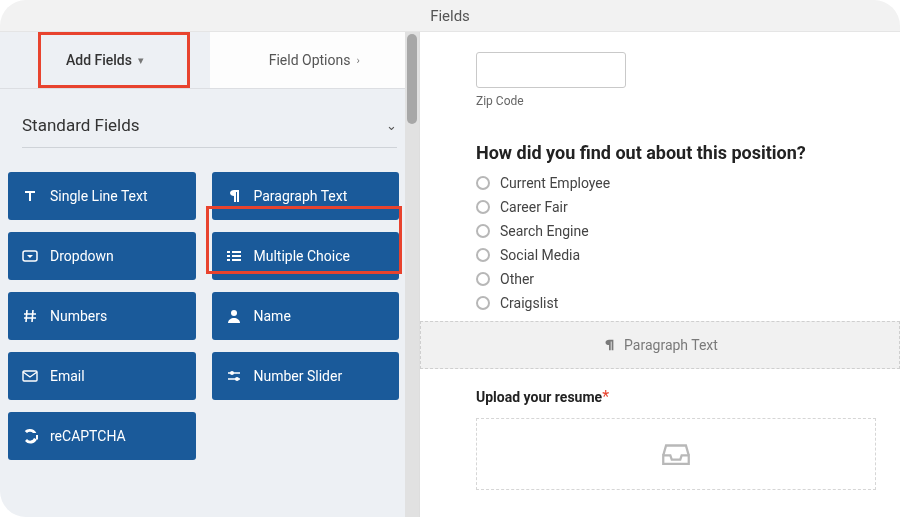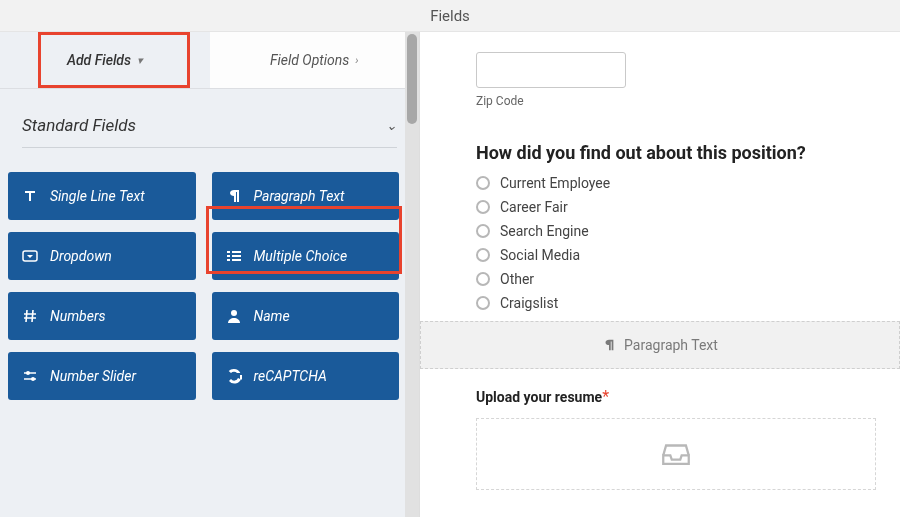--- a/index.html
+++ b/index.html
@@ -1,21 +1,21 @@
 <!DOCTYPE html>
 <html><head>
 <meta charset="utf-8">
 <style>
   * { box-sizing: border-box; margin: 0; padding: 0; }
   body { font-family: -apple-system, BlinkMacSystemFont, "Segoe UI", Roboto, Arial, sans-serif; background: #fff; color: #333; }
-  .app { width: 900px; height: 517px; display: flex; flex-direction: column; overflow: hidden; }
+  .app { width: 900px; height: 517px; display: flex; flex-direction: column; overflow: hidden; border-radius: 26px; }
   .header { background: #f2f2f2; height: 32px; display: flex; align-items: center; justify-content: center; border-bottom: 1px solid #e5e5e5; }
   .header-title { font-size: 15px; color: #555; }
   .body { flex: 1; display: flex; overflow: hidden; }
-  .left { width: 420px; background: #edf0f4; position: relative; border-right: 1px solid #ddd; font-style: italic; }
+  .left { width: 420px; background: #edf0f4; position: relative; border-right: 1px solid #ddd; }
   .scroll-gutter { position: absolute; right: 0; top: 0; bottom: 0; width: 14px; background: #e1e1e1; }
   .scroll-thumb { position: absolute; left: 2px; right: 2px; top: 2px; height: 90px; background: #a7a7a7; border-radius: 5px; }
   .tabs { display: flex; background: #f6f7f9; border-bottom: 1px solid #dcdee2; }
   .tab { flex: 1; height: 56px; display: flex; align-items: center; justify-content: center; gap: 6px; font-size: 14px; color: #555; cursor: pointer; position: relative; }
   .tab.active { background: #edf0f4; color: #333; font-weight: 500; }
   .tab:not(.active) { background: #fdfdfd; }
   .tab .chev { font-size: 11px; color: #777; }
   .highlight-add { position: absolute; border: 3px solid #e8432e; pointer-events: none; }
   .section { padding: 18px 22px 8px 22px; }
   .section-head { display: flex; align-items: center; justify-content: space-between; padding: 8px 0 12px 0; border-bottom: 1px solid #cfd3d8; cursor: pointer; }
@@ -124,20 +124,29 @@
             <svg viewBox="0 0 16 16">
                 <circle cx="8" cy="5" r="3" fill="#fff"></circle>
                 <path fill="#fff" d="M2 15c0-3 3-5 6-5s6 2 6 5z"></path>
               </svg>
           </span>
           <span>Name</span>
         </div>
         <div class="field-btn">
           <span class="ico">
             <svg viewBox="0 0 16 16">
+                <rect x="1" y="3" width="14" height="10" rx="1" fill="none" stroke="#fff" stroke-width="1.4"></rect>
+                <path d="M1 4l7 5 7-5" stroke="#fff" stroke-width="1.4" fill="none"></path>
+              </svg>
+          </span>
+          <span>Email</span>
+        </div>
+        <div class="field-btn">
+          <span class="ico">
+            <svg viewBox="0 0 16 16">
                 <path stroke="#fff" stroke-width="1.5" d="M2 5h12M2 11h12"></path>
                 <circle cx="6" cy="5" r="2" fill="#fff"></circle>
                 <circle cx="11" cy="11" r="2" fill="#fff"></circle>
               </svg>
           </span>
           <span>Number Slider</span>
         </div>
         <div class="field-btn">
           <span class="ico">
             <svg viewBox="0 0 16 16">

